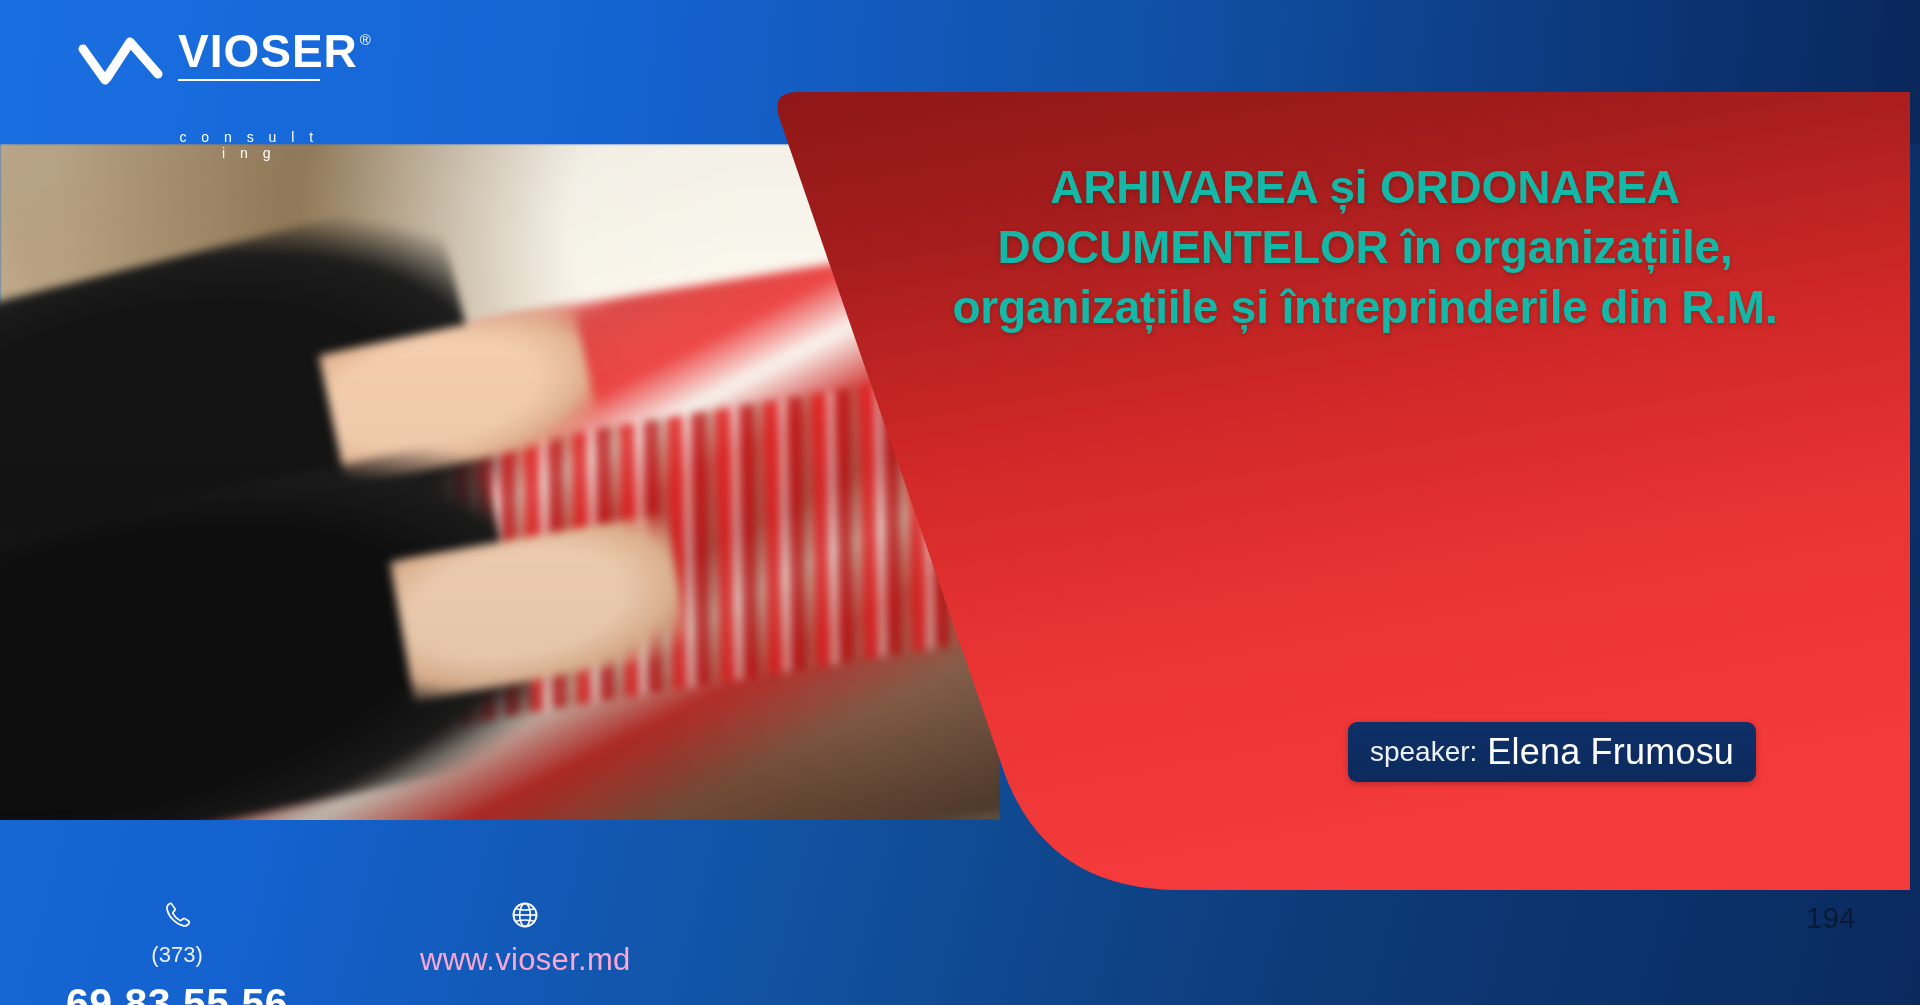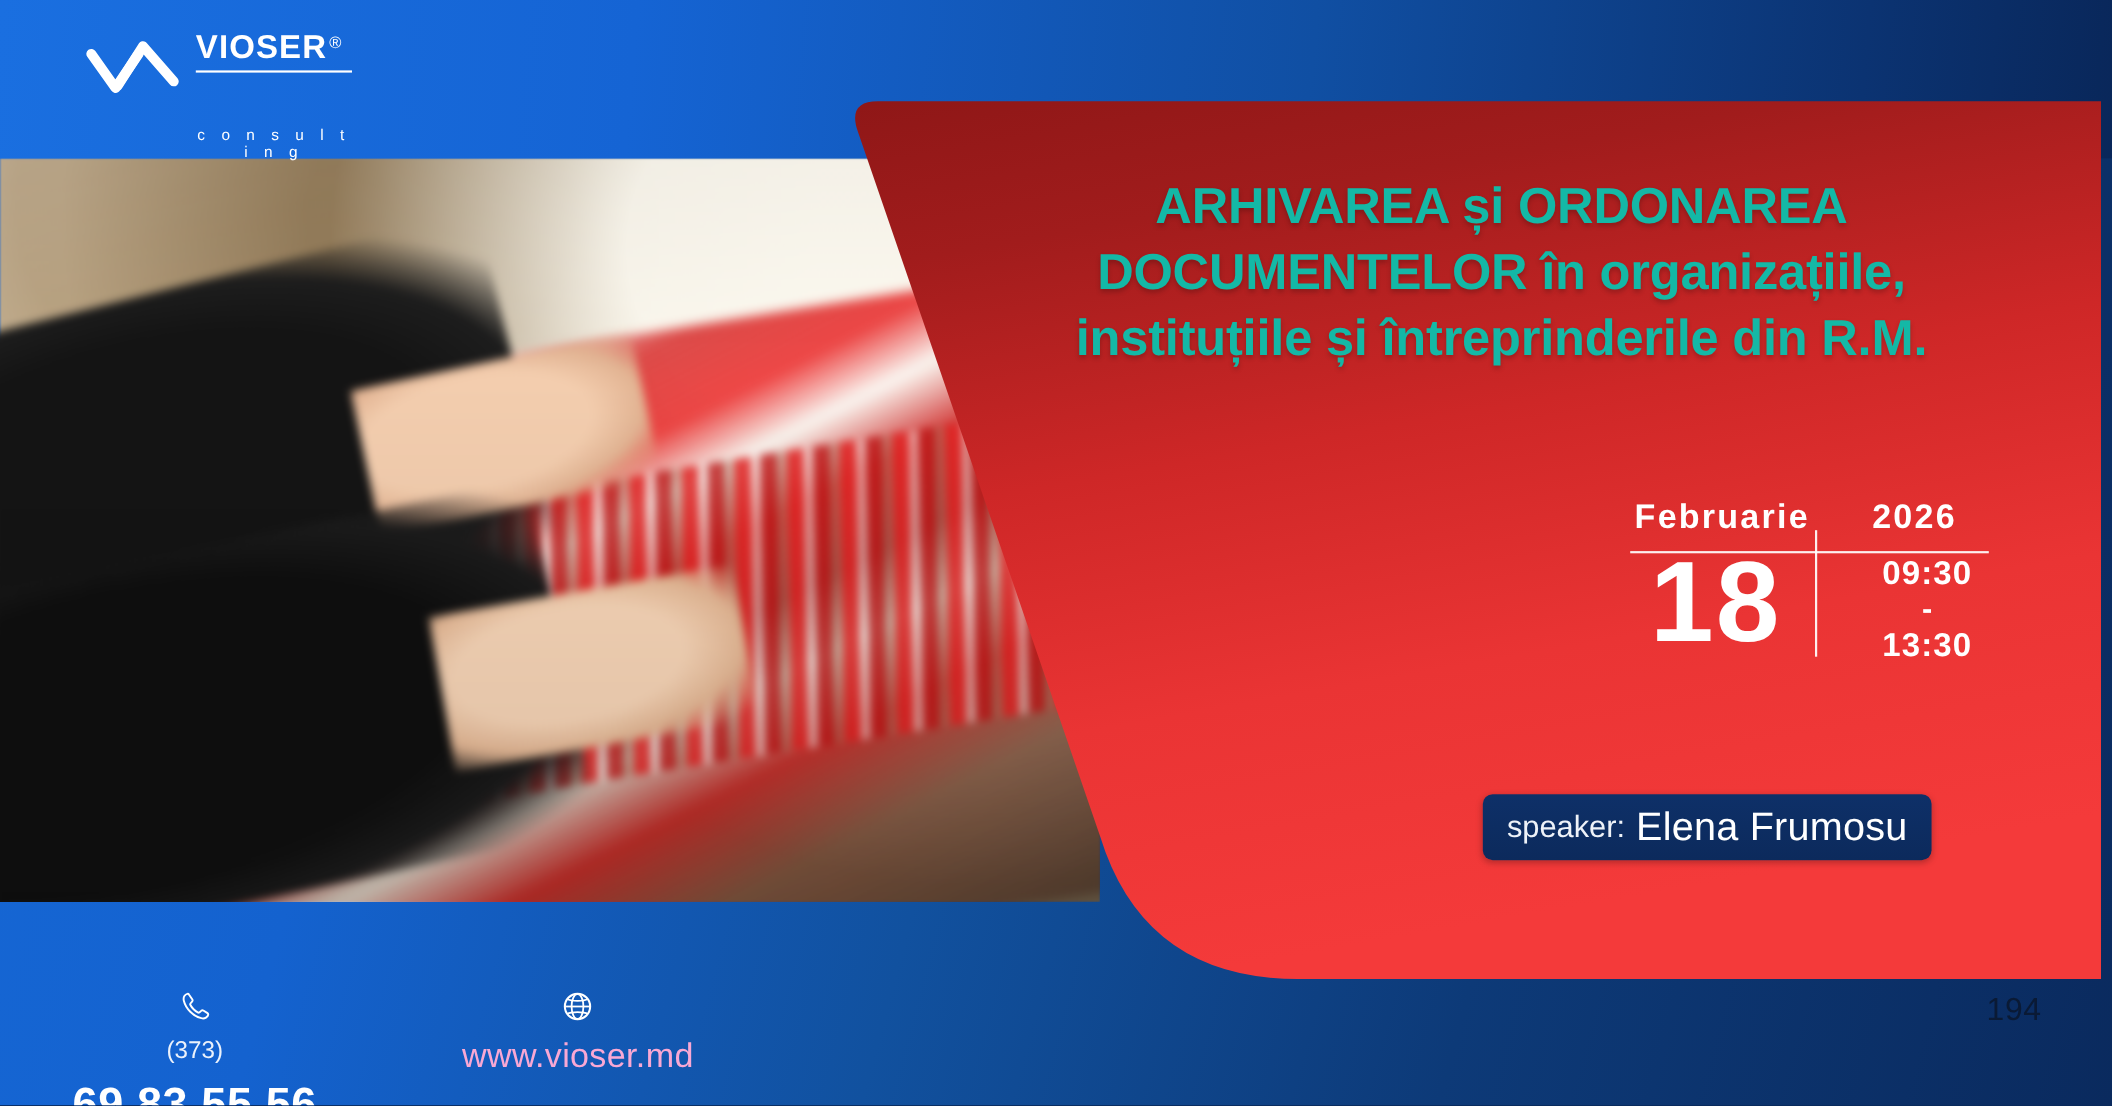--- a/index.html
+++ b/index.html
@@ -31,21 +31,21 @@
 
   
   .logo{
     position:absolute; left:78px; top:28px;
     display:flex; align-items:flex-start; gap:14px;
   }
   .logo-mark{ width:86px; height:66px; flex:0 0 auto; }
   .logo-text{ display:flex; flex-direction:column; padding-top:2px; }
   .logo-word-row{ display:flex; align-items:flex-start; }
   .logo-word{
-    font-size:30px; font-weight:700; color:#fff; letter-spacing:1px;
+    font-size:46px; font-weight:700; color:#fff; letter-spacing:1px;
     line-height:0.95; font-family:"Liberation Sans", sans-serif;
   }
   .logo-reg{ font-size:15px; color:#fff; line-height:1; margin-top:2px; margin-left:2px; }
   .logo-rule{ height:2px; background:#fff; width:142px; margin:5px 0 4px 0; }
   .logo-sub{
     font-size:14px; color:#fff; letter-spacing:5.5px;
     text-align:center; width:142px; font-weight:400;margin-top:44px;
   }
 
   
@@ -254,35 +254,23 @@
         <span class="logo-reg">®</span>
       </div>
       <div class="logo-rule"></div>
       <div class="logo-sub">c o n s u l t i n g</div>
     </div>
   </div>
 
   <div class="title">
     <div>ARHIVAREA și ORDONAREA</div>
     <div>DOCUMENTELOR în organizațiile,</div>
-    <div>instituțiile și întreprinderile din R.M.</div>
-  </div>
-
-  <div class="date-block">
-    <div class="date-month">Februarie</div>
-    <div class="date-year">2026</div>
-    <div class="date-hrule"></div>
-    <div class="date-vrule"></div>
-    <div class="date-day">18</div>
-    <div class="date-times">
-      <div class="date-time">09:30</div>
-      <div class="date-dash">-</div>
-      <div class="date-time">13:30</div>
-    </div>
-  </div>
+    <div>organizațiile și întreprinderile din R.M.</div>
+  </div>
+
 
   <div class="speaker-badge">
     <span class="speaker-label">speaker:</span>
     <span class="speaker-name">Elena Frumosu</span>
   </div>
 
   <div class="footer"></div>
 
   <div class="contact contact-phone">
     <svg class="contact-ico" viewBox="0 0 24 24" xmlns="http://www.w3.org/2000/svg">

